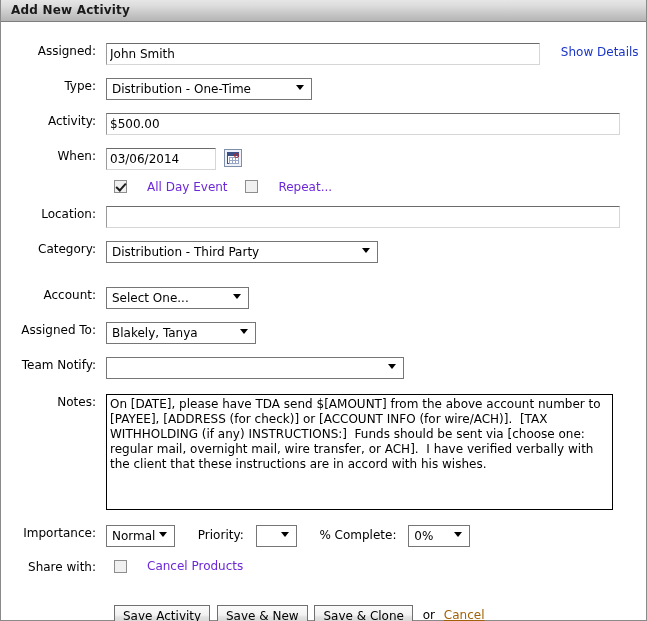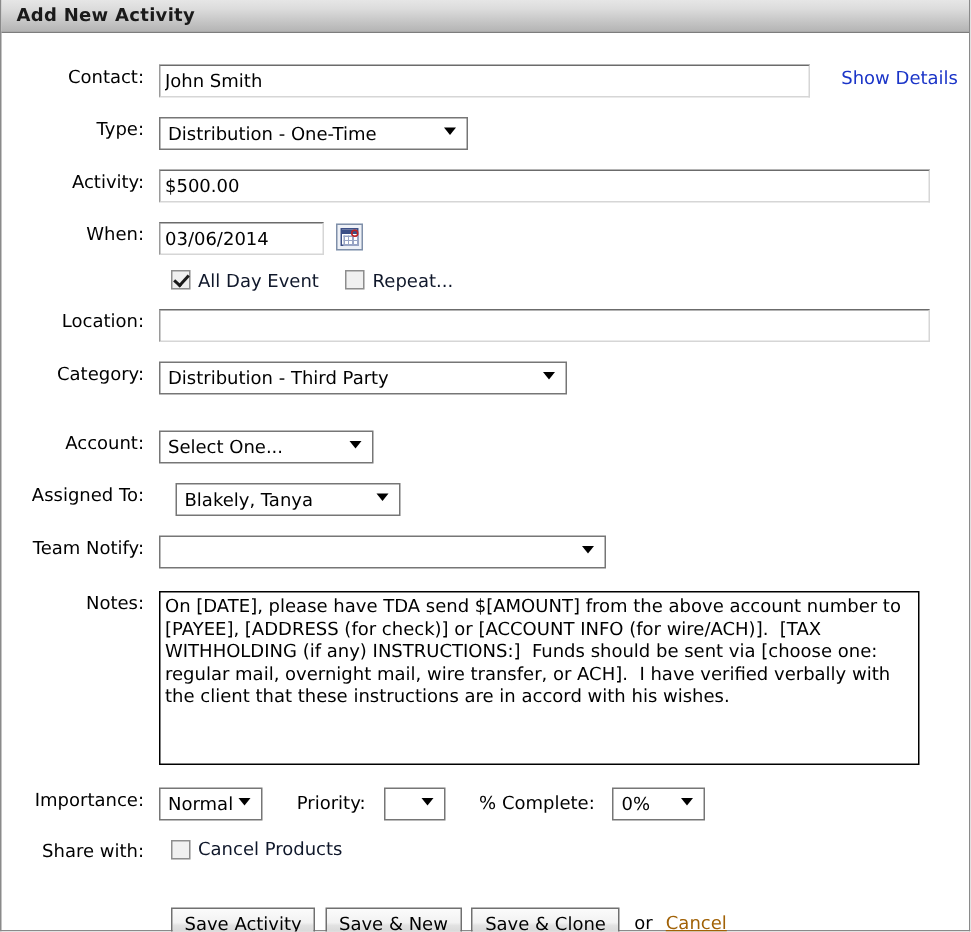--- a/index.html
+++ b/index.html
@@ -152,22 +152,22 @@
     left: 3px;
     top: 0px;
     width: 4px;
     height: 8px;
     border: solid #1b1b1b;
     border-width: 0 2px 2px 0;
     transform: rotate(42deg);
   }
   .cb-label {
     font-size: 12px;
-    color: #0f172a;
-    margin-left: 5px;
+    color: #6d28d9;
+    margin-left: 20px;
     white-space: nowrap;
   }
 
   
   .calbtn {
     display: inline-block;
     vertical-align: top;
     width: 18px;
     height: 18px;
     box-sizing: border-box;
@@ -267,21 +267,21 @@
 
 <div id="app">
 
   <div class="titlebar">
     <div class="titlebar-text">Add New Activity</div>
   </div>
 
   <div class="form">
 
     <div class="row" style="margin-top:21px;">
-      <div class="label">Contact:</div>
+      <div class="label">Assigned:</div>
       <div class="field">
         <input class="txt txt-contact" type="text" value="John Smith" style="">
         <span class="link-blue" style="margin-left:17px;position:relative;top:-2px;text-align:center;">Show Details</span>
       </div>
     </div>
 
     <div class="row" style="margin-top:13px;">
       <div class="label">Type:</div>
       <div class="field">
         <div class="sel sel-type">
@@ -346,21 +346,21 @@
     <div class="row" style="margin-top:24px;">
       <div class="label">Account:</div>
       <div class="field">
         <div class="sel sel-account">
           <span class="sel-text">Select One...</span>
           <span class="arrow"></span>
         </div>
       </div>
     </div>
 
-    <div class="row" style="margin-top:13px;gap:11px;">
+    <div class="row" style="margin-top:13px;">
       <div class="label">Assigned To:</div>
       <div class="field">
         <div class="sel sel-assigned">
           <span class="sel-text">Blakely, Tanya</span>
           <span class="arrow"></span>
         </div>
       </div>
     </div>
 
     <div class="row" style="margin-top:13px;">

